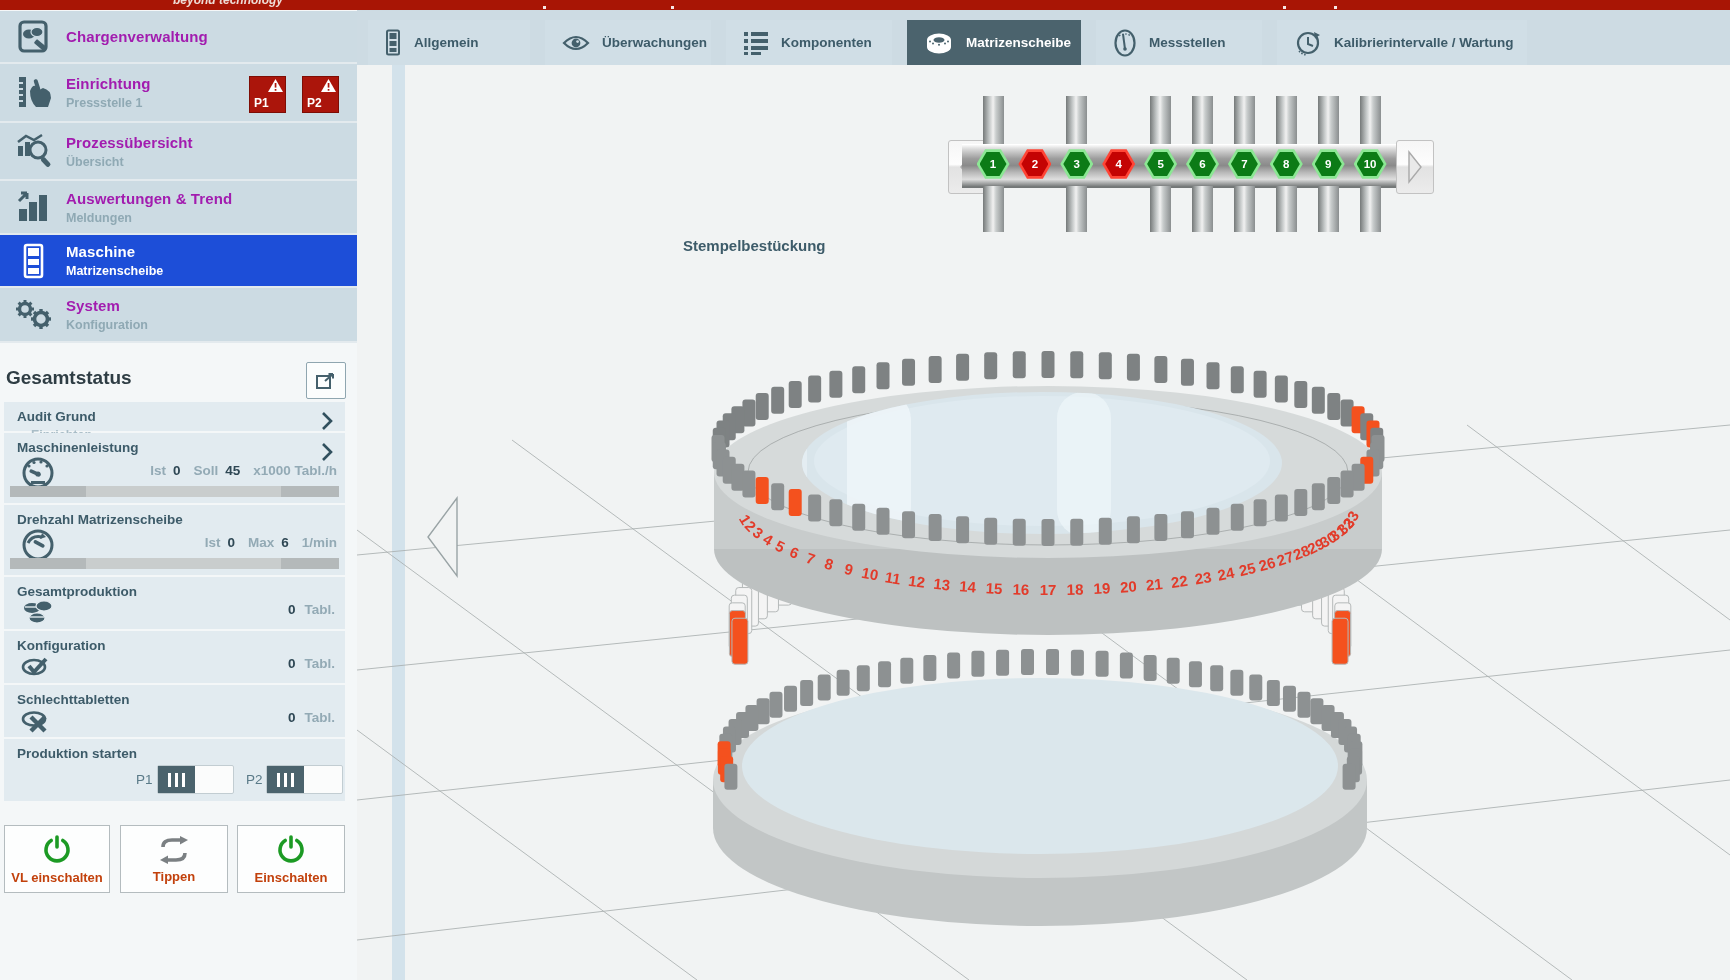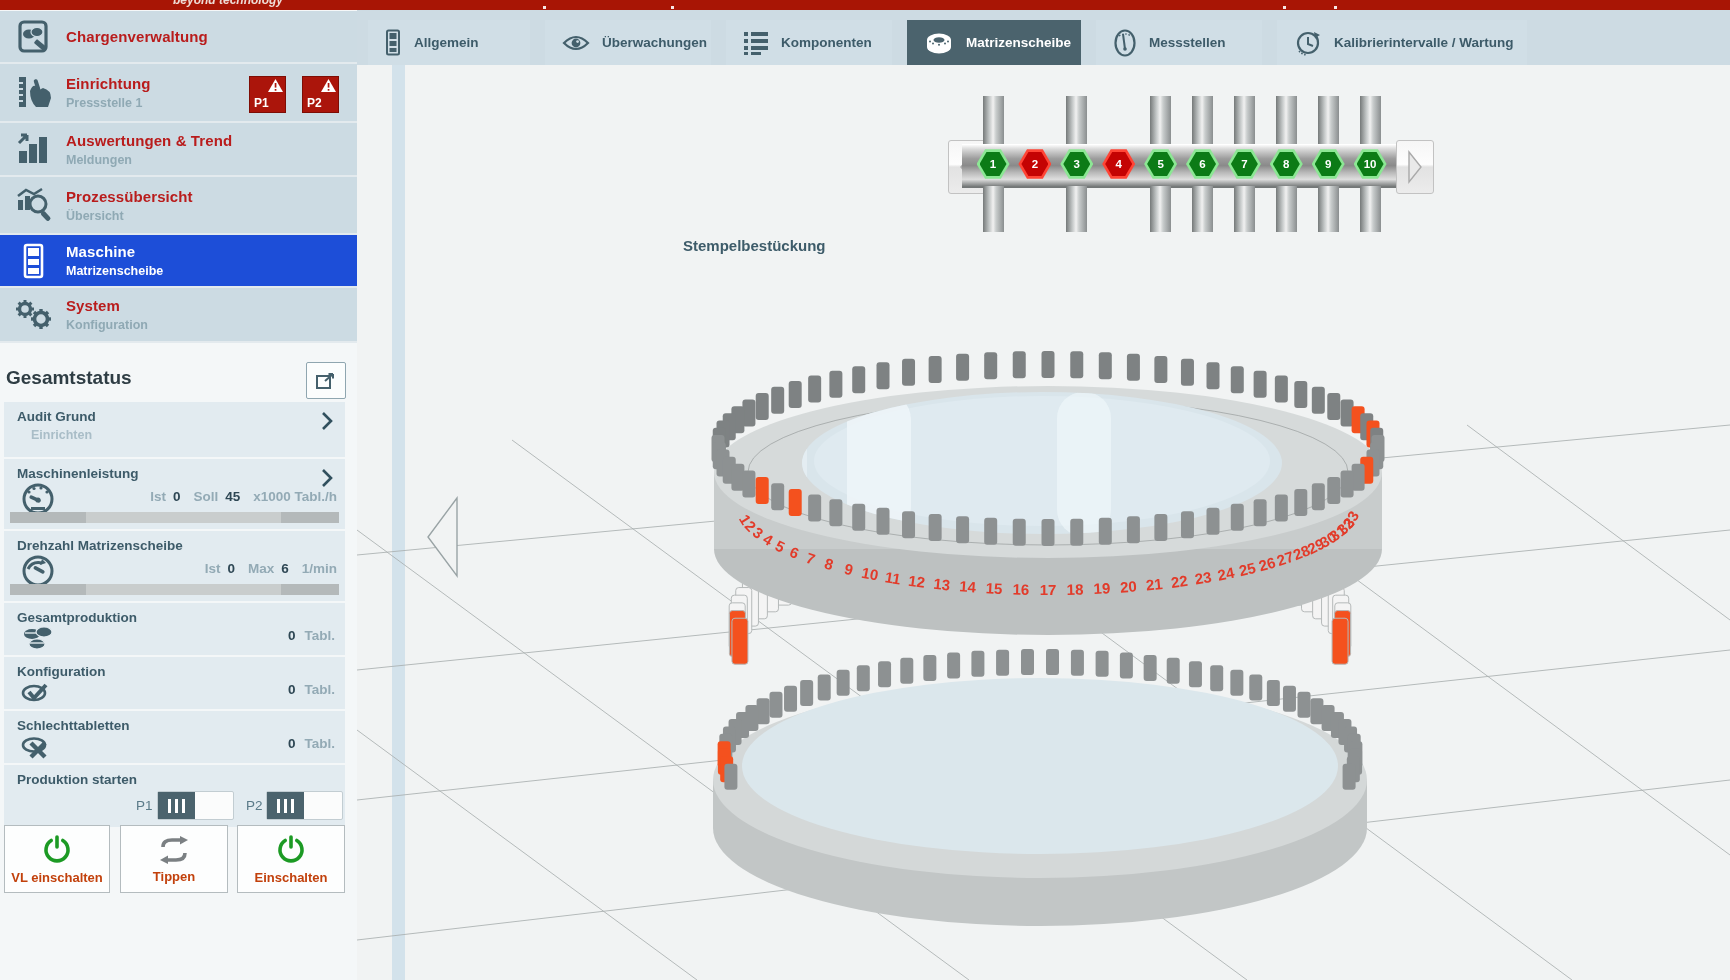--- a/index.html
+++ b/index.html
@@ -9,21 +9,21 @@
   .red-bar{position:absolute;left:0;top:0;width:1730px;height:10px;background:#a81505;overflow:hidden;z-index:9}
   .tagline{position:absolute;left:173px;top:-7px;color:#eedcd6;font-style:italic;font-weight:bold;font-size:12px;white-space:nowrap}
   .red-mark{position:absolute;bottom:1px;width:3px;height:3px;background:#fff;opacity:.9}
   
   .sidebar{position:absolute;left:0;top:10px;width:357px;height:970px;background:#f4f7f8}
   .nav{position:absolute;top:1px;left:0;width:357px;background:#e3eaee}
   .nav-item{position:relative;background:#ccdbe3;margin-bottom:2px;display:flex;align-items:center;cursor:pointer}
   .nav-item.selected{background:#1d4ed8}
   .nav-icon{flex:0 0 44px;margin-left:12px;display:flex;justify-content:center;align-items:center}
   .nav-texts{margin-left:10px}
-  .nav-label{font-size:15px;font-weight:bold;color:#b91c1c;letter-spacing:.1px}
+  .nav-label{font-size:15px;font-weight:bold;color:#a21caf;letter-spacing:.1px}
   .nav-sub{font-size:12.5px;font-weight:bold;color:#8fa9b4;margin-top:3px}
   .nav-item.selected .nav-label,.nav-item.selected .nav-sub{color:#fff}
   .pbadge{position:absolute;width:37px;height:37px;background:#ab150b;border:1px solid #7e0d05;box-sizing:border-box}
   .pbadge .pl{position:absolute;left:4px;bottom:2px;color:#fff;font-weight:bold;font-size:12px}
   .pbadge svg{position:absolute;right:1px;top:1px}
   
   .status-title{position:absolute;left:6px;top:357px;font-size:19px;font-weight:bold;color:#2e3d44}
   .popout-btn{position:absolute;left:306px;top:352px;width:40px;height:37px;background:#fbfdfd;border:1px solid #8fa6b0;
               border-radius:2px;display:flex;align-items:center;justify-content:center;cursor:pointer;box-sizing:border-box}
   .rows{position:absolute;left:4px;top:392px;width:341px}
@@ -129,48 +129,48 @@
       <div class="pbadge" style="left:302px;top:12px">
         <span class="pl">P2</span>
         <svg width="17" height="15" viewBox="0 0 17 15">
             <polygon points="8.5,1 16,14 1,14" fill="#fff"></polygon>
             <rect x="7.7" y="5" width="1.7" height="4.6" fill="#ab150b"></rect>
             <rect x="7.7" y="11" width="1.7" height="1.7" fill="#ab150b"></rect>
           </svg>
       </div>
     </div>
 
-    <div class="nav-item" style="height:52px">
-      <span class="nav-icon">
-        <svg width="38" height="36" viewBox="0 0 38 36">
-            <rect x="4" y="20" width="8" height="12" fill="#44606c"></rect>
-            <rect x="14" y="13" width="8" height="19" fill="#44606c"></rect>
-            <rect x="24" y="6" width="8" height="26" fill="#44606c"></rect>
-            <path d="M4 12 L12 4 M12 4 L6 4 M12 4 L12 10" stroke="#44606c" stroke-width="3" fill="none"></path>
-          </svg>
-      </span>
-      <span class="nav-texts">
-        <span class="nav-label">Auswertungen &amp; Trend</span>
-        <div class="nav-sub">Meldungen</div>
-      </span>
-    </div>
-
     <div class="nav-item" style="height:56px">
       <span class="nav-icon">
         <svg width="40" height="38" viewBox="0 0 40 38">
             <rect x="4" y="14" width="5" height="10" fill="#44606c"></rect>
             <rect x="11" y="10" width="5" height="14" fill="#44606c"></rect>
             <polyline points="4,10 12,4 20,8 28,3" fill="none" stroke="#44606c" stroke-width="2.5"></polyline>
             <circle cx="24" cy="18" r="8" fill="none" stroke="#44606c" stroke-width="3"></circle>
             <rect x="29" y="25" width="5" height="11" rx="2" transform="rotate(-43 31 30)" fill="#44606c"></rect>
           </svg>
       </span>
       <span class="nav-texts">
         <span class="nav-label">Prozessübersicht</span>
         <div class="nav-sub">Übersicht</div>
+      </span>
+    </div>
+
+    <div class="nav-item" style="height:52px">
+      <span class="nav-icon">
+        <svg width="38" height="36" viewBox="0 0 38 36">
+            <rect x="4" y="20" width="8" height="12" fill="#44606c"></rect>
+            <rect x="14" y="13" width="8" height="19" fill="#44606c"></rect>
+            <rect x="24" y="6" width="8" height="26" fill="#44606c"></rect>
+            <path d="M4 12 L12 4 M12 4 L6 4 M12 4 L12 10" stroke="#44606c" stroke-width="3" fill="none"></path>
+          </svg>
+      </span>
+      <span class="nav-texts">
+        <span class="nav-label">Auswertungen &amp; Trend</span>
+        <div class="nav-sub">Meldungen</div>
       </span>
     </div>
 
     <div class="nav-item selected" style="height:51px">
       <span class="nav-icon">
         <svg width="26" height="38" viewBox="0 0 26 38">
             <rect x="4" y="3" width="17" height="32" rx="2" fill="none" stroke="#fff" stroke-width="2.6"></rect>
             <rect x="7" y="6" width="11" height="8" fill="#fff"></rect>
             <rect x="7" y="17" width="11" height="6" fill="#fff"></rect>
             <rect x="7" y="26" width="11" height="6" fill="#fff"></rect>
@@ -223,21 +223,21 @@
   <div class="status-title">Gesamtstatus</div>
   <div class="popout-btn">
     <svg width="22" height="20" viewBox="0 0 22 20">
         <rect x="2" y="5" width="13" height="12" fill="none" stroke="#44606c" stroke-width="2"></rect>
         <path d="M10 10 L18 3 M18 3 L13.5 3 M18 3 L18 7.5" stroke="#44606c" stroke-width="2" fill="none"></path>
       </svg>
   </div>
 
   <div class="rows">
 
-    <div class="srow" style="height:55px">
+    <div class="srow" style="height:29px">
       <span class="srow-label">Audit Grund</span>
       <span class="srow-sub">Einrichten</span>
       <span class="chev"><svg width="12" height="20" viewBox="0 0 12 20">
             <polyline points="2,2 10,10 2,18" fill="none" stroke="#31505e" stroke-width="2.6"></polyline>
           </svg></span>
     </div>
 
     <div class="srow" style="height:70px">
       <span class="srow-label">Maschinenleistung</span>
       <span class="row-icon" style="top:22px">

